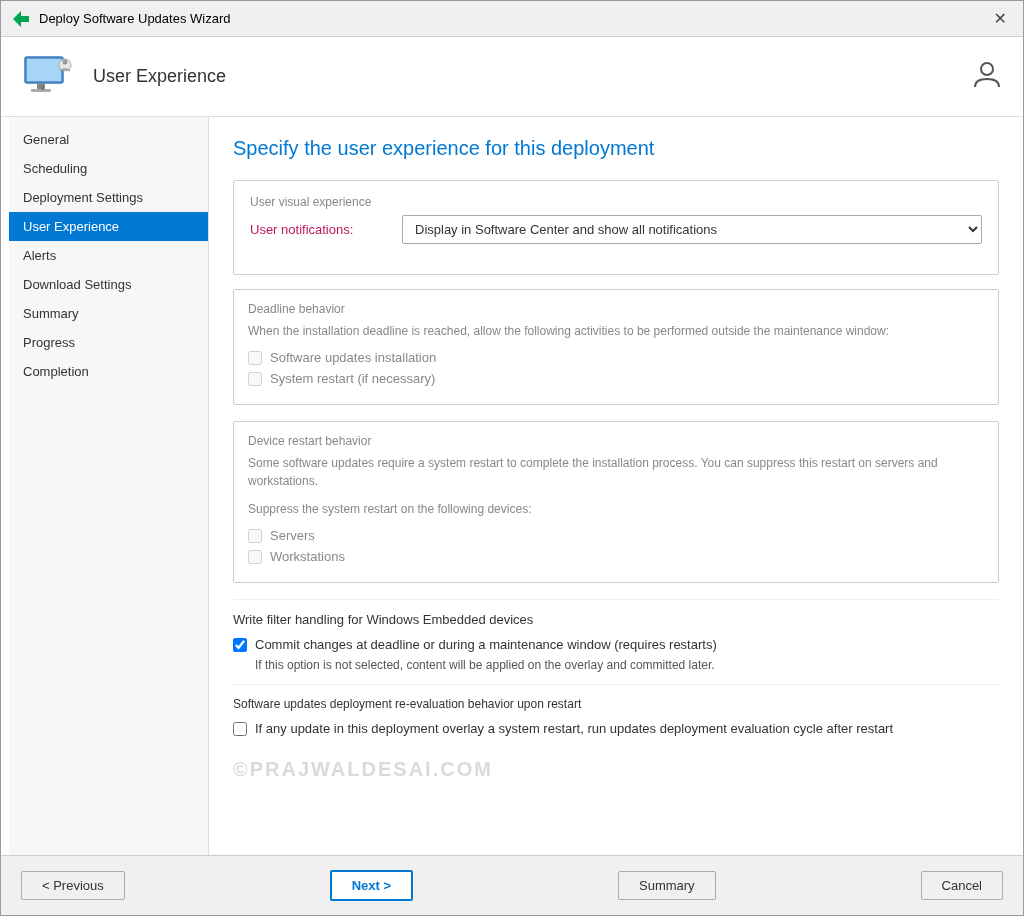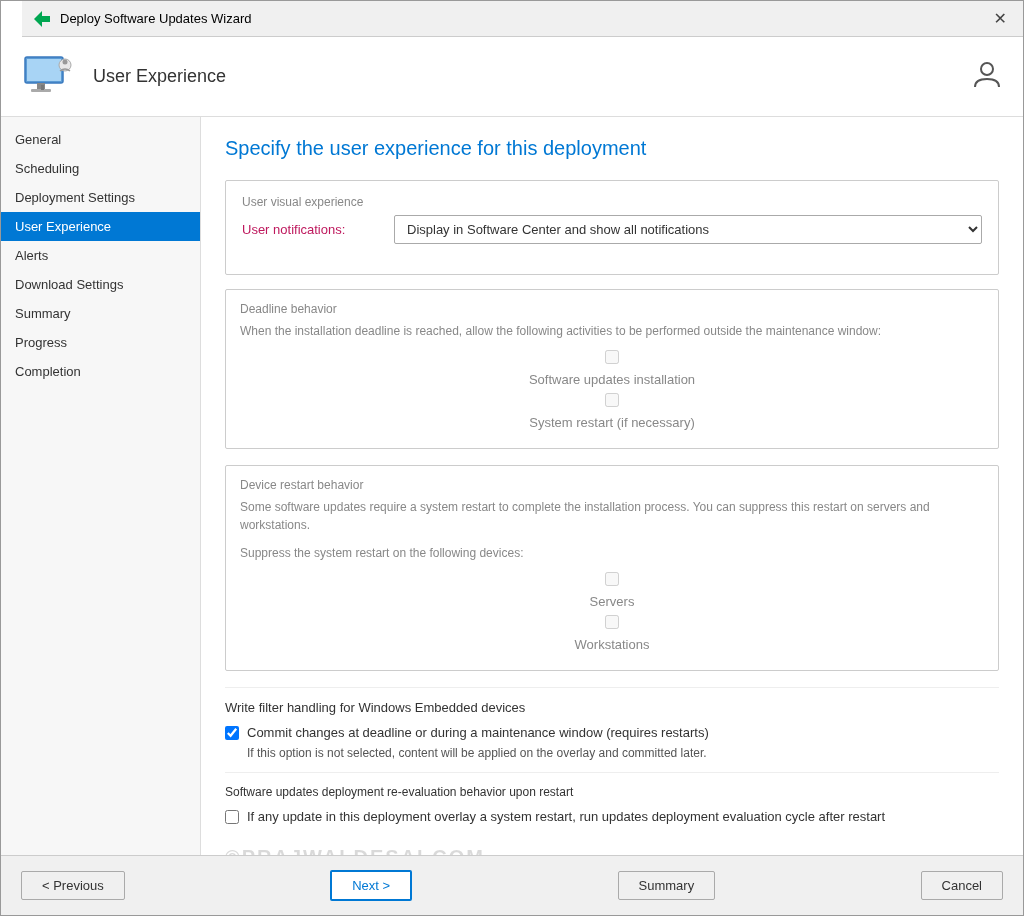--- a/index.html
+++ b/index.html
@@ -23,21 +23,20 @@
     }
     
     .title-bar {
       background: #f0f0f0;
       border-bottom: 1px solid #ccc;
       display: flex;
       align-items: center;
       justify-content: space-between;
       padding: 6px 10px;
       height: 36px;
-      margin-left: 21px;
     }
     .title-bar-left {
       display: flex;
       align-items: center;
       gap: 8px;
     }
     .title-bar-text {
       font-size: 13px;
       color: #000;
     }
@@ -69,20 +68,21 @@
       font-size: 18px;
       font-weight: 400;
       color: #333;
     }
 
     
     .wizard-body {
       display: flex;
       flex: 1;
       overflow: hidden;
+      padding-left: 8px;
     }
 
     
     .sidebar {
       width: 200px;
       background: #f7f7f7;
       border-right: 1px solid #ddd;
       padding: 8px 0;
     }
     .sidebar-item {
@@ -154,21 +154,20 @@
     }
 
     
     .checkbox-item {
       display: flex;
       align-items: center;
       gap: 8px;
       margin: 6px 0;
       font-size: 13px;
       color: #888;
-      flex-direction: column;
     }
     .checkbox-item input[type="checkbox"] {
       width: 14px;
       height: 14px;
       margin: 0;
     }
     .write-filter-title {
       font-size: 13px;
       color: #333;
       margin-bottom: 10px;
@@ -236,21 +235,21 @@
       border-radius: 2px;
       cursor: pointer;
       background: #f0f0f0;
       color: #333;
       min-width: 80px;
     }
     .btn.primary {
       background: #ffffff;
       border: 2px solid #0078d4;
       color: #0078d4;
-      font-weight: 400;
+      font-weight: 700;
     }
   </style>
 </head>
 <body>
 
 <div class="wizard-window">
 
   <div class="title-bar">
     <div class="title-bar-left">
 

